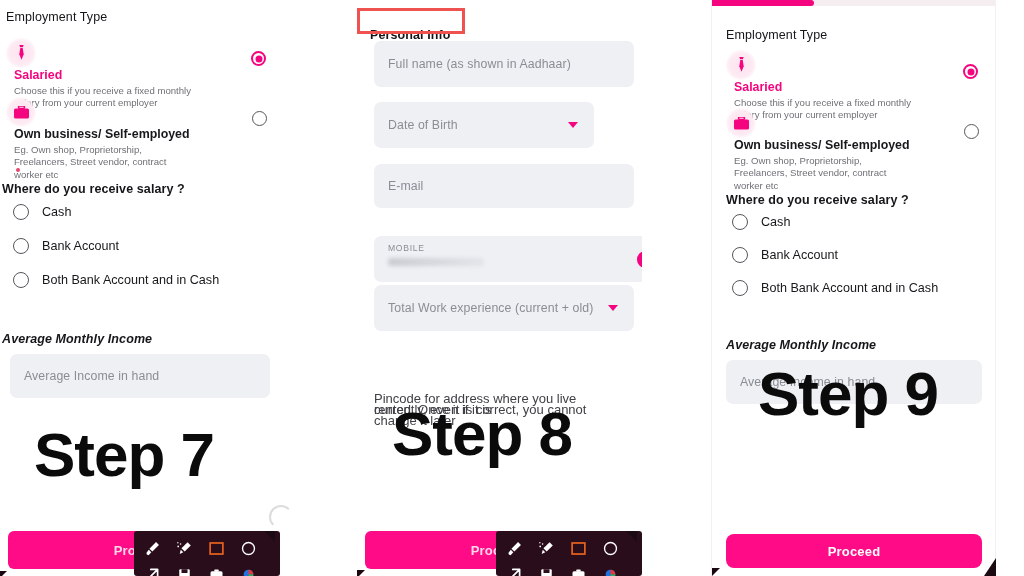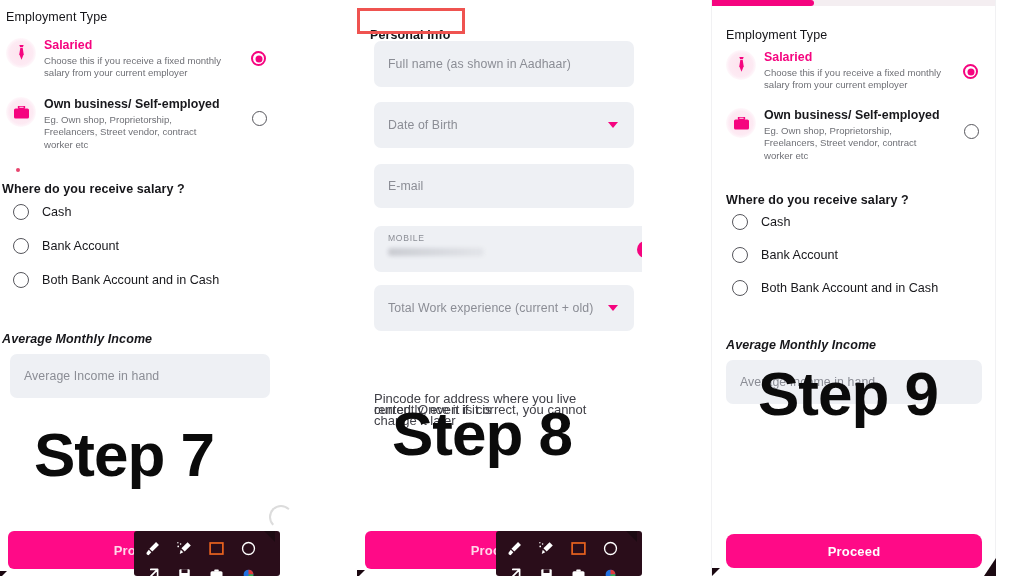--- a/index.html
+++ b/index.html
@@ -25,21 +25,21 @@
   .progress-fill{position:absolute;left:0;top:0;height:6px;background:#f5047f;border-radius:0 3px 3px 0;}
 
   
   .sec-title{
     font-size:12.5px;color:#16161a;font-weight:400;letter-spacing:.1px;
   }
   .q-title{font-size:12.5px;color:#16161a;font-weight:700;letter-spacing:.1px;}
   .field-label{font-size:12.5px;color:#16161a;font-weight:700;letter-spacing:.1px;font-style:italic;}
 
   
-  .opt-row{position:absolute;display:flex;align-items:flex-start;}
+  .opt-row{position:absolute;display:flex;align-items:flex-start;flex-direction:column;}
   .opt-iconwrap{
     width:30px;height:30px;border-radius:50%;
     background:radial-gradient(circle at 50% 50%, #fde3ee 0%, #fdeaf3 55%, rgba(253,237,245,0) 78%);
     display:flex;align-items:center;justify-content:center;flex:none;
   }
   .opt-texts{margin-left:8px;}
   .opt-head{font-size:12.4px;font-weight:700;line-height:14px;}
   .opt-head.salaried{color:#f5047f;}
   .opt-head.biz{color:#18181c;}
   .opt-sub{font-size:9.6px;color:#6f7076;line-height:12.4px;margin-top:3px;max-width:180px;}
@@ -179,30 +179,30 @@
   </div>
 
   <div class="panel" id="panel2">
 
     <div class="sec-title" style="position:absolute;left:13px;top:28px;font-weight:700;">Personal Info</div>
 
     <div class="tf" style="left:17px;top:41px;width:260px;height:46px;">
       <div class="ph">Full name (as shown in Aadhaar)</div>
     </div>
 
-    <div class="tf" style="left:17px;top:102px;width:260px;height:46px;">
+    <div class="tf" style="left:17px;top:102px;width:220px;height:46px;">
       <div class="ph">Date of Birth</div>
       <div class="caret"></div>
     </div>
 
     <div class="tf" style="left:17px;top:164px;width:260px;height:44px;">
       <div class="ph">E-mail</div>
     </div>
 
-    <div class="tf" style="left:17px;top:226px;width:292px;height:46px;">
+    <div class="tf" style="left:17px;top:236px;width:292px;height:46px;">
       <div class="mob-label">MOBILE</div>
       <div class="mob-blur"></div>
       <div class="tick">✓</div>
     </div>
 
     <div class="tf" style="left:17px;top:285px;width:260px;height:46px;">
       <div class="ph">Total Work experience (current + old)</div>
       <div class="caret"></div>
     </div>
 

